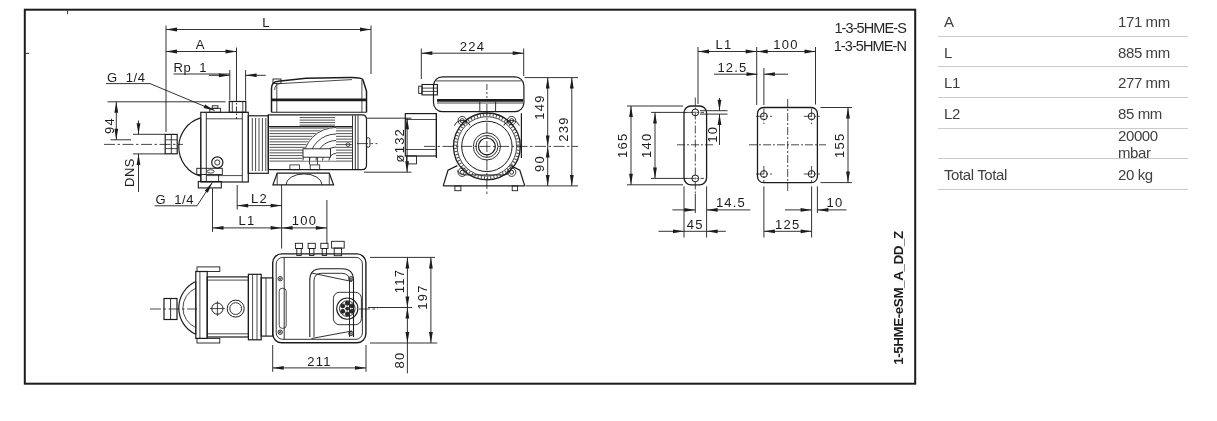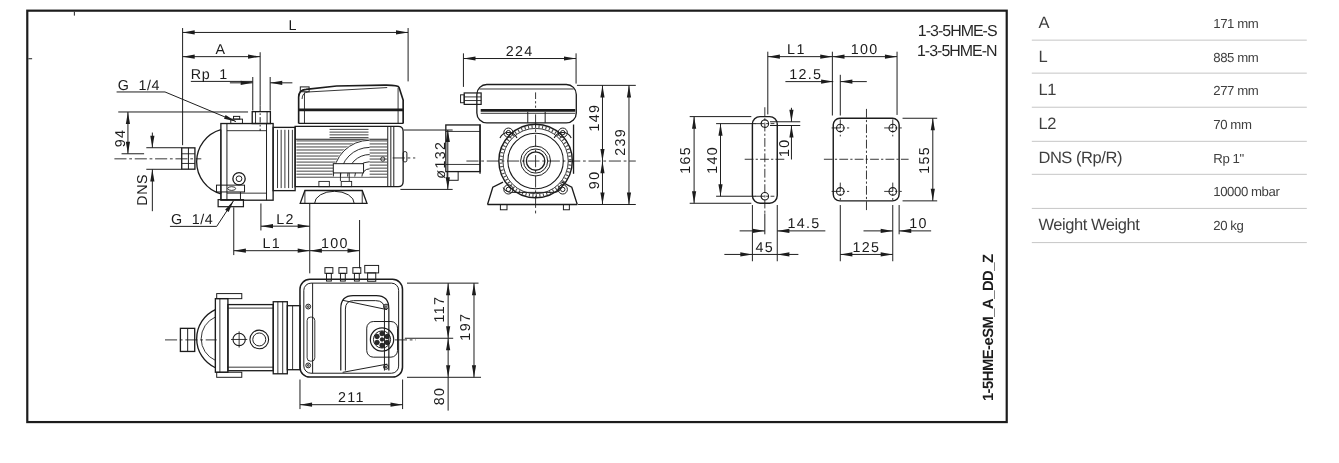--- a/index.html
+++ b/index.html
@@ -4,21 +4,21 @@
 <style>
   html,body{margin:0;padding:0;background:#ffffff;}
   #page{position:relative;width:1217px;height:421px;background:#fff;font-family:"Liberation Sans",sans-serif;overflow:hidden;}
   svg text{font-family:"Liberation Sans",sans-serif;}
   .d{font-size:13px;letter-spacing:1.2px;fill:#1c1c1c;}
   .dm{font-size:13px;letter-spacing:0.5px;fill:#1c1c1c;}
   .cad{font-size:14.5px;letter-spacing:-0.9px;fill:#262626;}
   .tbl{position:absolute;left:938px;top:6px;width:250px;color:#3f3f3f;}
   .row{height:30.7px;box-sizing:border-box;border-bottom:1px solid #cbcbcb;position:relative;}
   .row span.k{position:absolute;left:6px;top:50%;transform:translateY(-50%);font-size:15px;letter-spacing:-0.4px;}
-  .row span.v{position:absolute;left:165px;top:50%;transform:translateY(-50%);font-size:12px;letter-spacing:-0.4px;}
+  .row span.v{position:absolute;left:180px;top:50%;transform:translateY(-50%);font-size:15px;letter-spacing:-0.4px;}
 </style>
 </head>
 <body>
 <div id="page">
 
 <svg width="930" height="421" viewBox="0 0 930 421" style="position:absolute;left:0;top:0;">
 <defs>
 <marker id="ah" markerUnits="userSpaceOnUse" markerWidth="24" markerHeight="8" refX="0" refY="0" viewBox="-12 -4 24 8" orient="auto-start-reverse">
 <path d="M0,0 L-11,1.9 L-11,-1.9 Z" fill="#1c1c1c"></path>
 </marker>
@@ -506,30 +506,26 @@
         <span class="v">885 mm</span>
       </div>
 
 <div class="row">
         <span class="k">L1</span>
         <span class="v">277 mm</span>
       </div>
 
 <div class="row">
         <span class="k">L2</span>
-        <span class="v">70 mm</span>
+        <span class="v">85 mm</span>
       </div>
 
+
 <div class="row">
-        <span class="k">DNS (Rp/R)</span>
-        <span class="v">Rp 1"</span>
+        <span class="v">20000 mbar</span>
       </div>
 
 <div class="row">
-        <span class="v">10000 mbar</span>
-      </div>
-
-<div class="row">
-        <span class="k">Weight Weight</span>
+        <span class="k">Total Total</span>
         <span class="v">20 kg</span>
       </div>
 </div>
 </div>
 
 </body></html>

